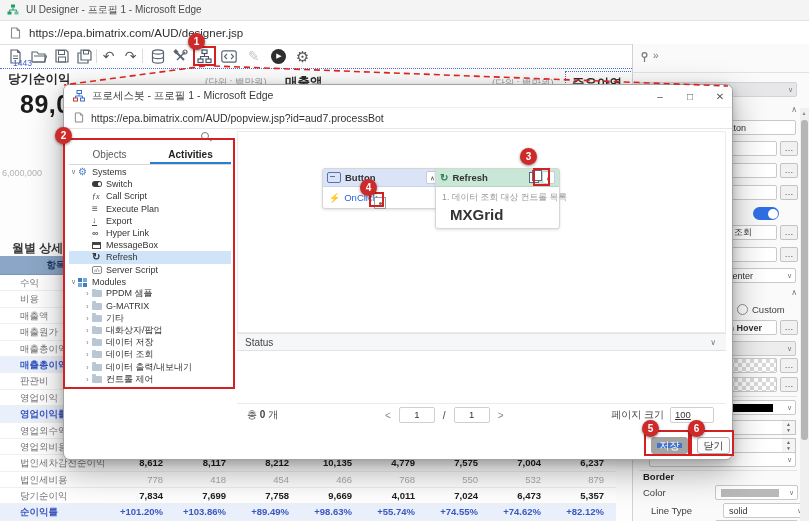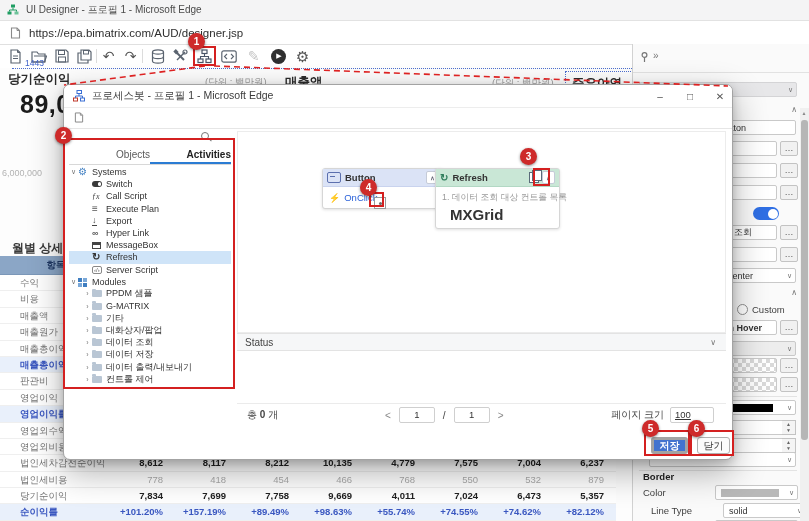--- a/index.html
+++ b/index.html
@@ -18,21 +18,21 @@
     border-bottom:1px solid #d6d6d6;}
   .tbtn{position:absolute;top:1px;width:21px;height:20px;display:flex;align-items:center;justify-content:center;}
   .tsep{position:absolute;top:4px;width:1px;height:14px;background:#dcdcdc;}
   .uchar{font-size:14px;color:#555;line-height:1;}
   .uchar.dis{color:#c3c3c3;}
   .play-circle{width:15px;height:15px;border-radius:50%;background:#2f2f2f;color:#fff;
     display:flex;align-items:center;justify-content:center;font-size:7px;padding-left:1px;box-sizing:border-box;}
 
   
   .designer{position:absolute;left:0;top:68px;width:632px;height:453px;background:#fdfdfd;}
-  .selline{position:absolute;left:12px;top:0;width:632px;height:0;border-top:1px dotted #4d6fd0;}
+  .selline{position:absolute;left:0;top:0;width:632px;height:0;border-top:1px dotted #4d6fd0;}
   .marker{position:absolute;left:13px;top:-11px;font-size:8.5px;color:#3f62c9;}
   .c-title{font-weight:bold;color:#2b2b2b;font-size:12.5px;}
   .c-unit{font-size:9.5px;color:#9a9a9a;}
   .bignum{position:absolute;left:20px;top:22px;font-size:25px;font-weight:bold;color:#1c1c1c;letter-spacing:0.5px;}
   .axislab{position:absolute;left:2px;top:100px;font-size:9px;color:#b3b3b3;}
   .dottedbox{position:absolute;border:1px dotted #4d6fd0;}
 
   
   .fin-table{position:absolute;left:0;top:188px;width:616px;}
   .trow{display:flex;height:15.4px;line-height:15.4px;border-bottom:1px solid #efefef;font-size:9.5px;background:#fff;}
@@ -81,21 +81,21 @@
   .p-url{position:absolute;left:0;top:22px;width:100%;height:21px;border-bottom:1px solid #e6e6e6;
     display:flex;align-items:center;font-size:10.5px;color:#333;}
   .p-url .page-ico{margin:0 7px 0 10px;display:flex;}
 
   
   .lp-search{position:absolute;left:137px;top:47px;}
   .mag{position:relative;width:8px;height:8px;}
   .mag::before{content:"";position:absolute;left:0;top:0;width:6px;height:6px;border:1.3px solid #777;border-radius:50%;}
   .mag::after{content:"";position:absolute;left:6.5px;top:6.5px;width:3.5px;height:1.3px;background:#777;transform:rotate(45deg);}
   .tabs{position:absolute;left:5px;top:62px;width:162px;height:17px;border-bottom:1px solid #d8d8d8;display:flex;}
-  .tab{flex:1;text-align:right;font-size:10px;color:#5a5a5a;line-height:16px;}
+  .tab{flex:1;text-align:center;font-size:10px;color:#5a5a5a;line-height:16px;}
   .tab.active{font-weight:bold;color:#222;border-bottom:2px solid #2b7cd3;}
   .tree{position:absolute;left:5px;top:81px;width:162px;}
   .titem{display:flex;align-items:center;height:12.2px;font-size:9px;color:#333;white-space:nowrap;overflow:hidden;}
   .titem.sel{background:#cfe4f8;}
   .titem.ind1{padding-left:14px;}
   .tw{width:9px;font-size:7px;color:#777;text-align:center;flex:none;}
   .ticon{width:13px;height:11px;flex:none;display:inline-flex;align-items:center;justify-content:flex-start;position:relative;}
   .tlbl{padding-left:1px;}
 
   .icon-gear-icon::before{content:"⚙";color:#3f7ec1;font-size:10px;line-height:1;}
@@ -134,21 +134,21 @@
   .conn::after{content:"";width:3px;height:3px;border-radius:50%;background:#6e6e6e;}
   .rnode-desc{color:#9a9a9a;font-size:8.8px;white-space:nowrap;}
   .rnode-target{color:#333;font-size:15px;font-weight:bold;margin-top:2px;padding-left:8px;}
 
   .statusbar{position:absolute;left:173px;top:248px;width:489px;height:18px;background:#f6f7f8;border-top:1px solid #e3e3e3;
     border-bottom:1px solid #e3e3e3;display:flex;align-items:center;font-size:10px;color:#444;box-sizing:border-box;}
   .pgrow{position:absolute;left:173px;top:318px;width:489px;height:22px;border-top:1px solid #ebebeb;
     display:flex;align-items:center;font-size:10px;color:#444;}
   .pg-input{width:34px;height:14px;border:1px solid #cfcfcf;border-radius:2px;text-align:center;line-height:14px;font-size:9.5px;color:#333;background:#fff;}
   .pbtn{position:absolute;height:17px;border-radius:3px;font-size:10px;display:flex;align-items:center;justify-content:center;box-sizing:border-box;}
-  .pbtn.primary{background:#4273cf;border:3px solid #a3a3a3;color:#fff;font-weight:bold;}
+  .pbtn.primary{background:#4273cf;border:6px solid #a3a3a3;color:#fff;font-weight:normal;}
   .pbtn.normal{background:#fbfbfb;border:1px solid #b0b0b0;color:#333;}
 
   
   .rbox{position:absolute;border:2px solid #d42020;z-index:39;box-sizing:border-box;}
   .badge{position:absolute;width:17px;height:17px;border-radius:50%;background:#ce2a2a;color:#fff;font-size:10px;
     font-weight:bold;display:flex;align-items:center;justify-content:center;z-index:40;box-shadow:0 1px 3px rgba(0,0,0,.45);}
   .overlay-svg{position:absolute;left:0;top:0;width:809px;height:521px;z-index:38;pointer-events:none;}
 </style>
 </head>
 <body>
@@ -478,21 +478,21 @@
             <span class="tcell">7,024</span>
             <span class="tcell">6,473</span>
             <span class="tcell">5,357</span>
           </span>
         </div>
 
         <div class="trow hl">
           <span class="tlabel">순이익률</span>
           <span class="tcells">
             <span class="tcell">+101.20%</span>
-            <span class="tcell">+157.19%</span>
+            <span class="tcell">+103.86%</span>
             <span class="tcell">+89.49%</span>
             <span class="tcell">+98.63%</span>
             <span class="tcell">+55.74%</span>
             <span class="tcell">+74.55%</span>
             <span class="tcell">+74.62%</span>
             <span class="tcell">+82.12%</span>
           </span>
         </div>
       </div>
   </div>
@@ -657,20 +657,21 @@
         <span>✕</span>
       </span>
     </div>
     <div class="p-url">
       <span class="page-ico">
         <svg width="10" height="11" viewBox="0 0 11 12">
             <path d="M1.5 1 H7 L9.5 3.5 V11 H1.5 Z" fill="none" stroke="#8a8a8a" stroke-width="1.1"></path>
             <path d="M7 1 V3.5 H9.5" fill="none" stroke="#8a8a8a"></path>
           </svg>
       </span>
+      <span>https://epa.bimatrix.com/AUD/popview.jsp?id=aud7.processBot</span>
     </div>
 
     <span class="lp-search"><span class="mag"></span></span>
     <div class="tabs">
       <span class="tab">Objects</span>
       <span class="tab active">Activities</span>
     </div>
     <div class="tree">
 
         <div class="titem ind0">
@@ -753,27 +754,27 @@
 
         <div class="titem ind1">
           <span class="tw">›</span>
           <span class="ticon icon-folder-icon"></span>
           <span class="tlbl">대화상자/팝업</span>
         </div>
 
         <div class="titem ind1">
           <span class="tw">›</span>
           <span class="ticon icon-folder-icon"></span>
-          <span class="tlbl">데이터 조회</span>
+          <span class="tlbl">데이터 저장</span>
         </div>
 
         <div class="titem ind1">
           <span class="tw">›</span>
           <span class="ticon icon-folder-icon"></span>
-          <span class="tlbl">데이터 저장</span>
+          <span class="tlbl">데이터 조회</span>
         </div>
 
         <div class="titem ind1">
           <span class="tw">›</span>
           <span class="ticon icon-folder-icon"></span>
           <span class="tlbl">데이터 출력/내보내기</span>
         </div>
 
         <div class="titem ind1">
           <span class="tw">›</span>

